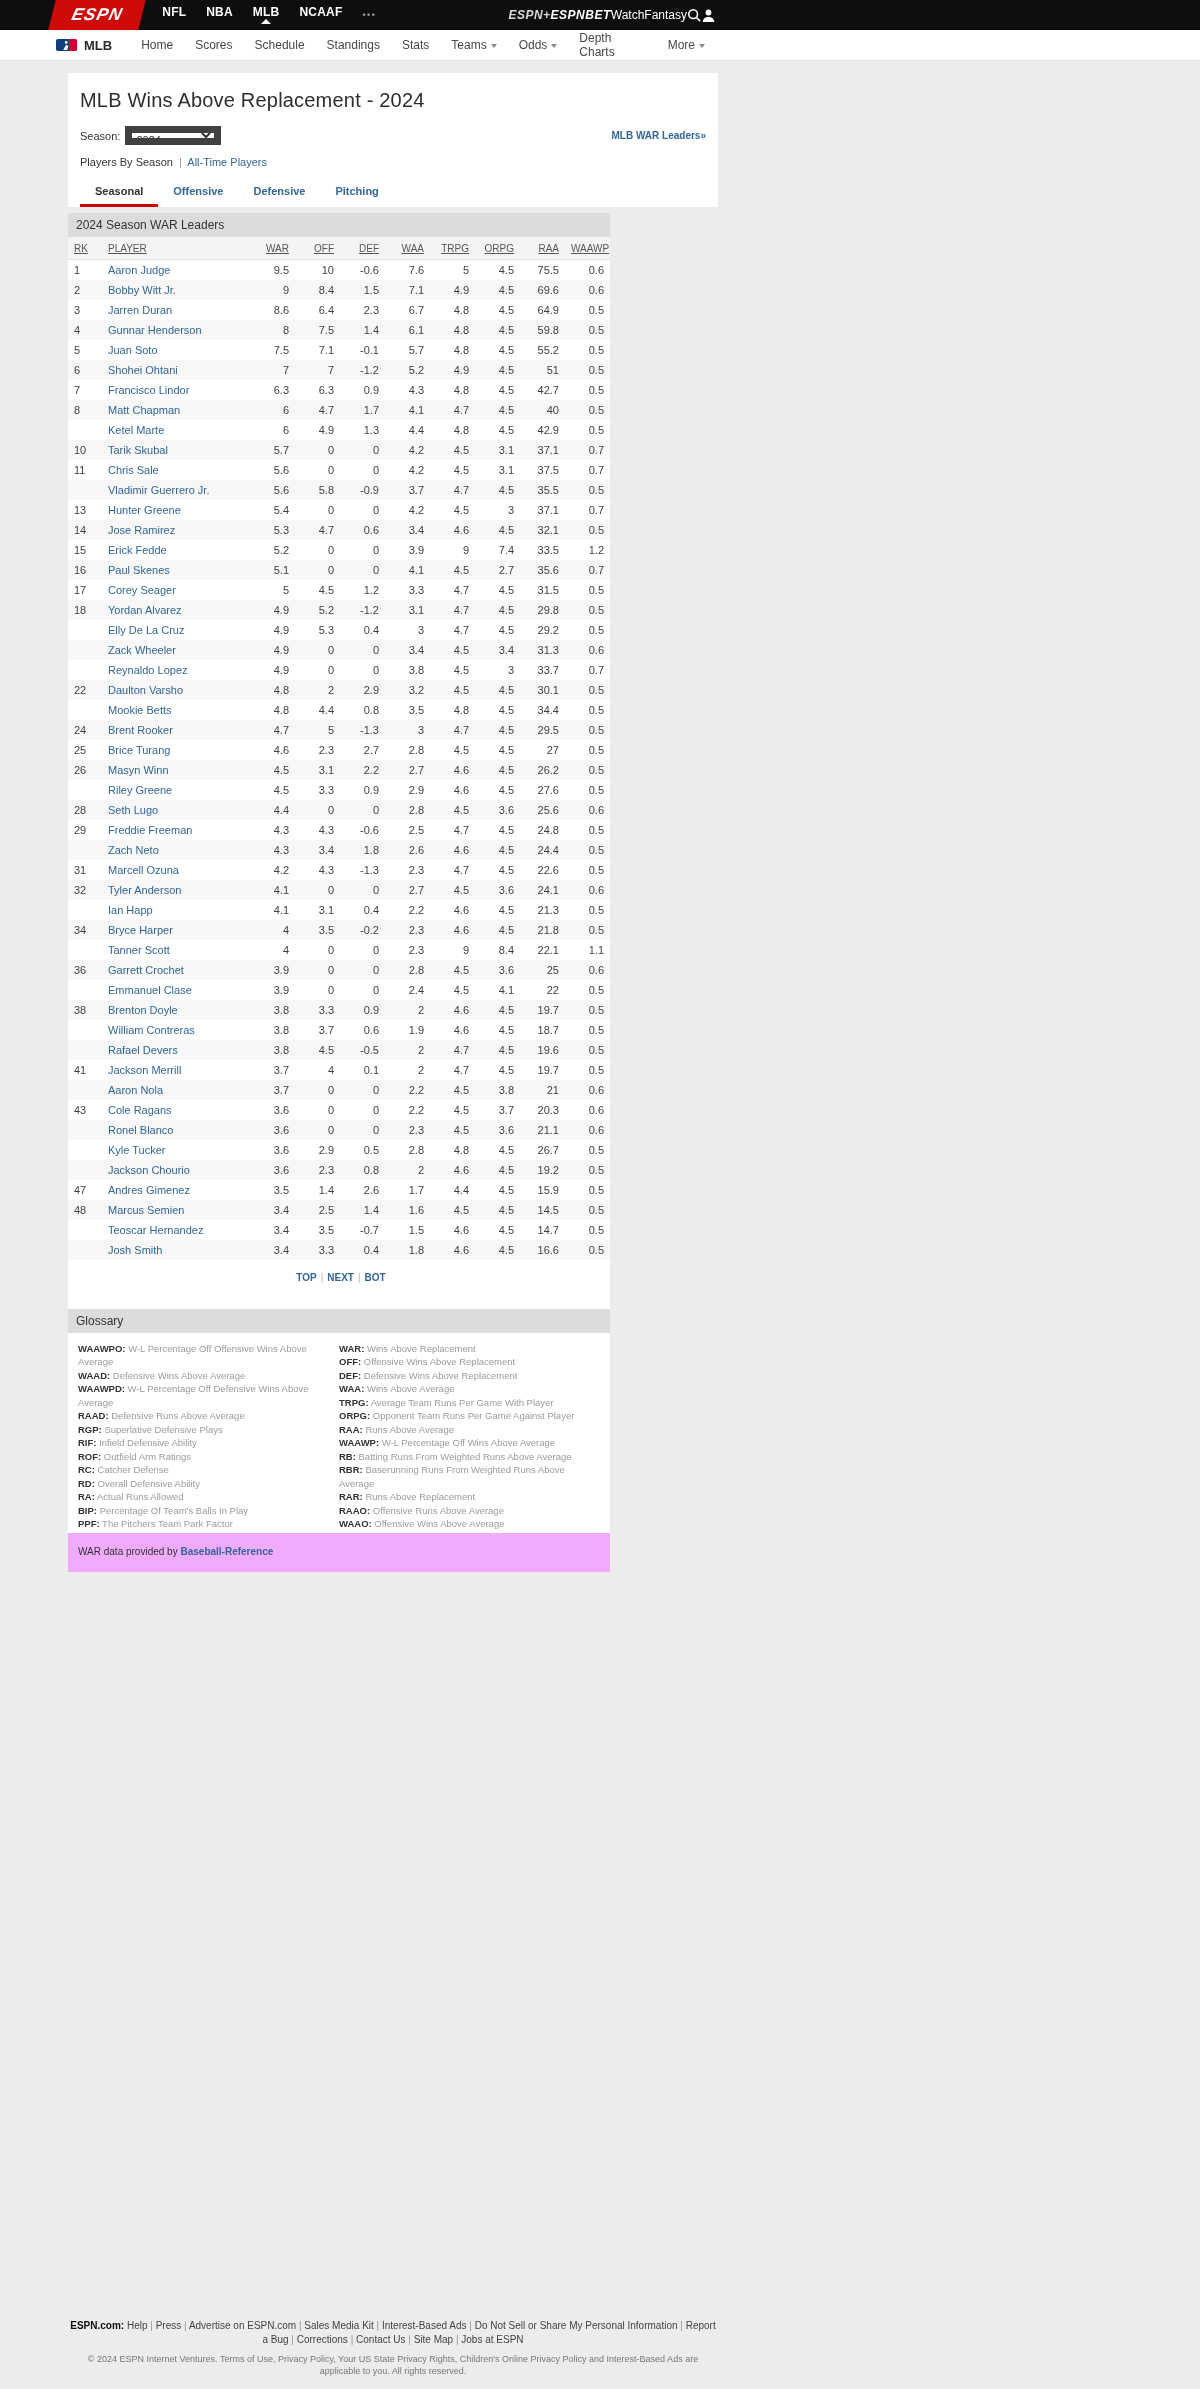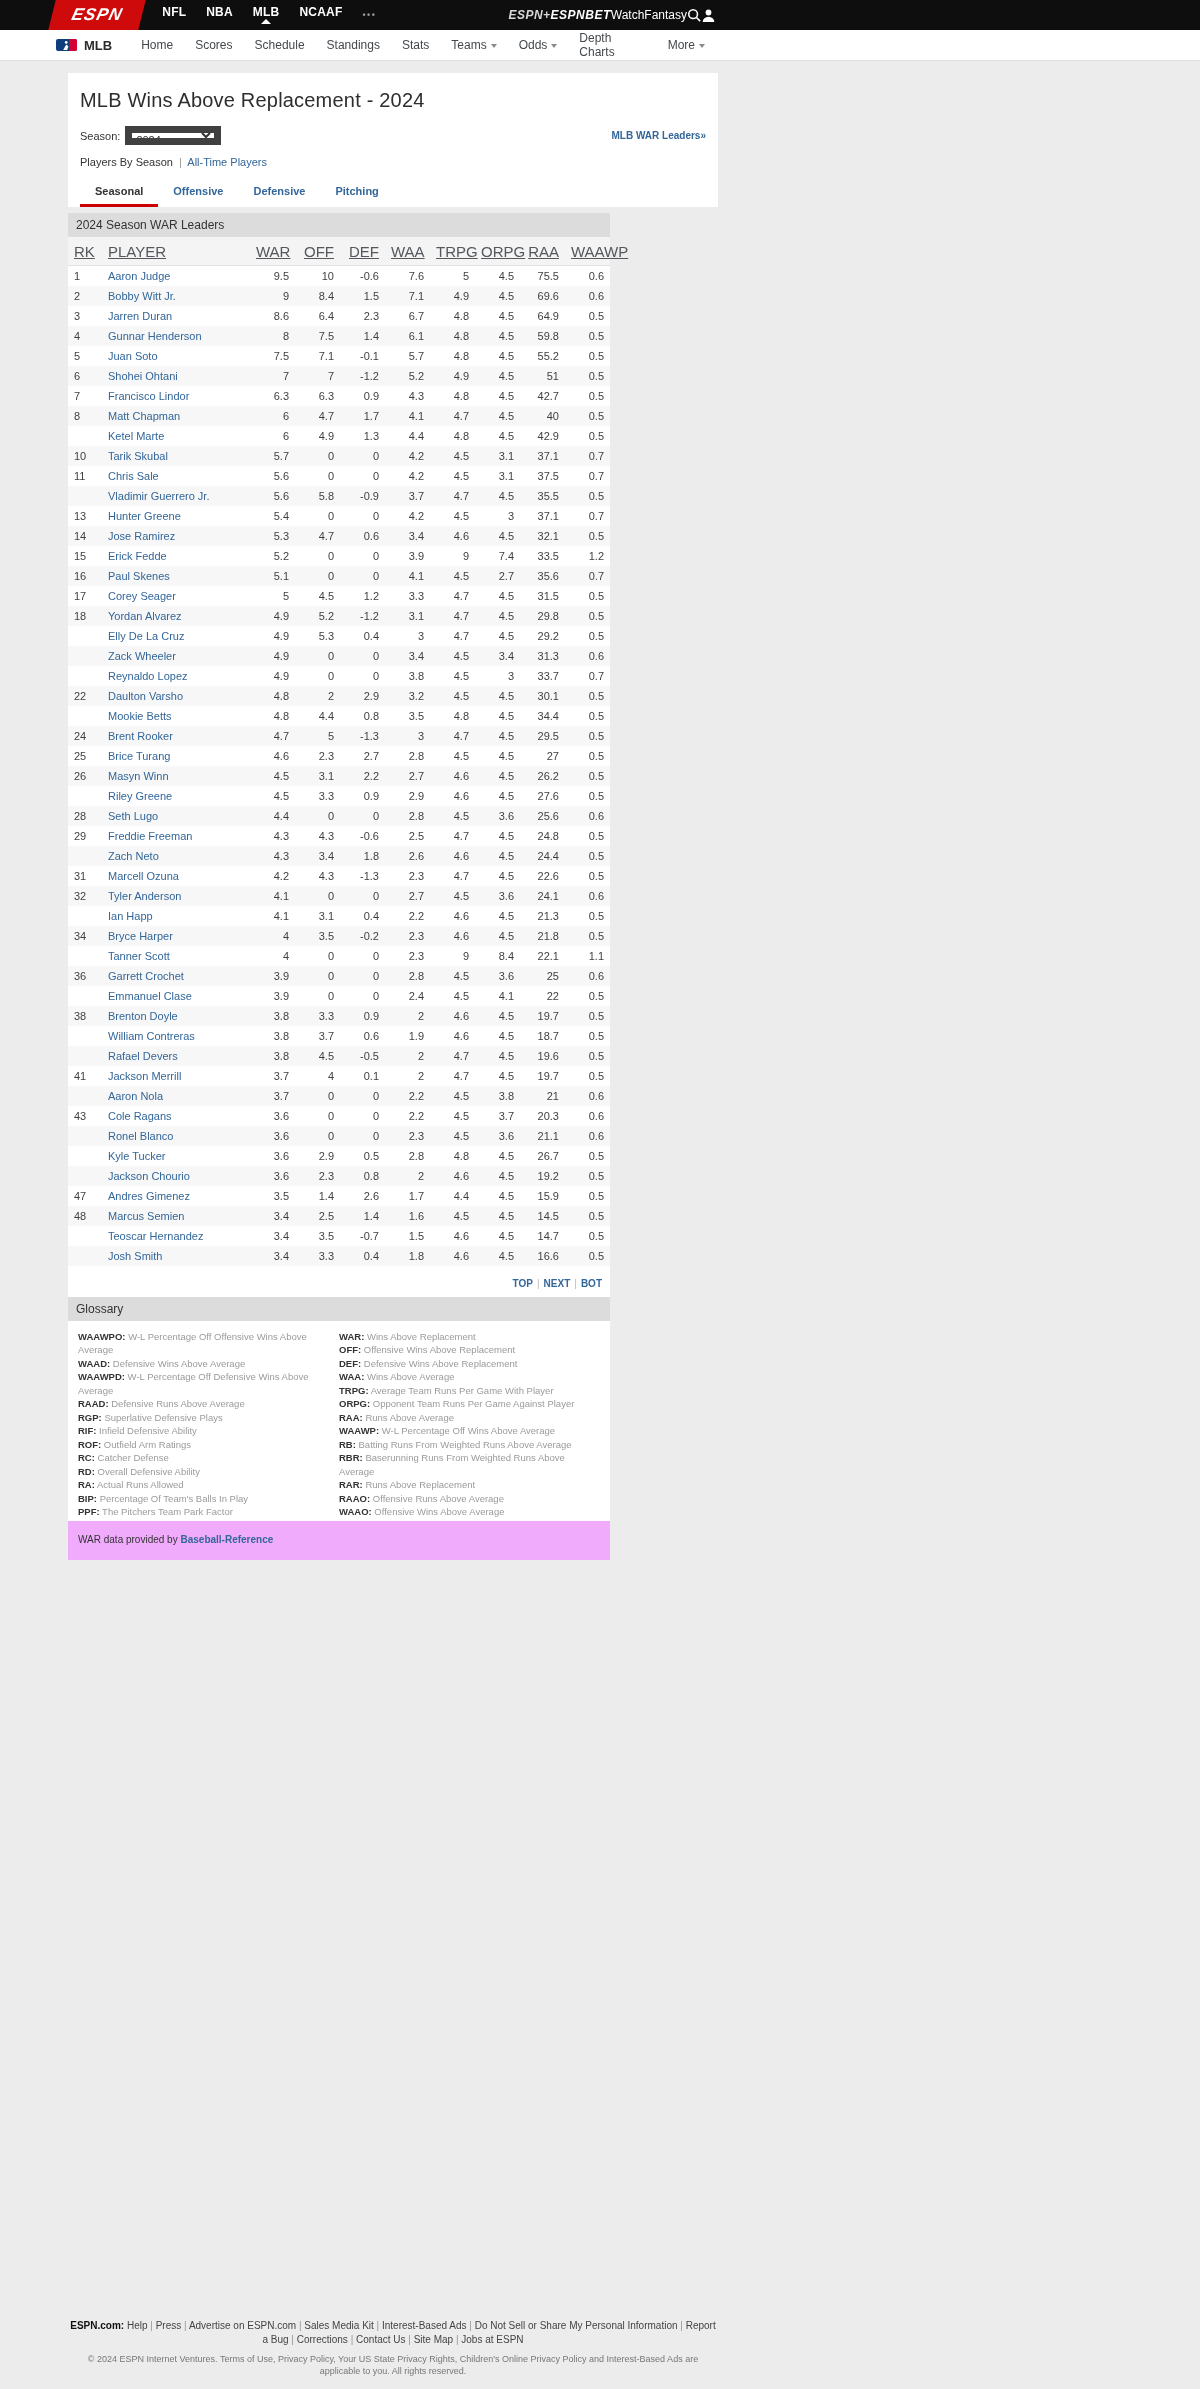--- a/index.html
+++ b/index.html
@@ -42,31 +42,31 @@
 .filter-row .sep{color:#999;margin:0 3px}
 .link{color:#336699}
 .tabs{display:flex;margin-top:8px}
 .tab{font-size:11px;font-weight:bold;color:#336699;padding:9px 15px 7px;border-bottom:3px solid transparent}
 .tab.active{color:#333;border-bottom-color:#c00}
 
 
 .table-wrap{width:542px;margin-top:6px;background:#fff}
 .section-bar{background:#dcdcdc;font-size:12px;font-weight:normal;color:#333;padding:5px 8px}
 table{border-collapse:collapse;width:100%;table-layout:fixed}
-thead th{background:#f4f4f4;font-size:15px;font-weight:normal;color:#54585c;text-decoration:underline;padding:6px 6px 5px;text-align:right;border-bottom:1px solid #e3e3e3;cursor:pointer;white-space:nowrap}
+thead th{background:#f4f4f4;font-size:10px;font-weight:normal;color:#54585c;text-decoration:underline;padding:6px 6px 5px;text-align:right;border-bottom:1px solid #e3e3e3;cursor:pointer;white-space:nowrap}
 thead th.left{text-align:left}
 thead th:nth-child(1){width:34px}
 thead th:nth-child(2){width:148px}
 tbody td{font-size:11px;color:#3f3f3f;padding:0 6px;height:20px;text-align:right;white-space:nowrap;overflow:hidden}
 td.col-rk,td.col-player{text-align:left}
 td.col-player a{color:#336699}
 tbody tr:nth-child(even){background:#f7f7f7}
 
 
-.pager{padding:7px 8px 6px;text-align:right;background:#fff}
+.pager{padding:7px 8px 24px;text-align:center;background:#fff}
 .pager-link{font-size:10px;font-weight:bold;color:#336699;margin-left:4px}
 .pager-sep{color:#bbb;font-size:10px;margin-left:4px}
 
 
 .glossary{display:flex;padding:9px 10px 2px;background:#fff}
 .glossary-col{width:50%}
 .glossary-item{font-size:9.5px;line-height:13.5px;color:#9b9b9b}
 .glossary-item b{color:#333}
 .provider{padding:13px 10px 15px;font-size:10px;color:#333;background:#f0abfc}
 .provider a{font-weight:bold}

